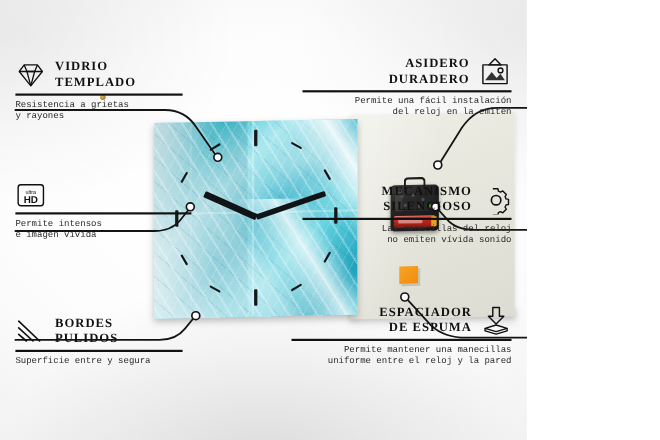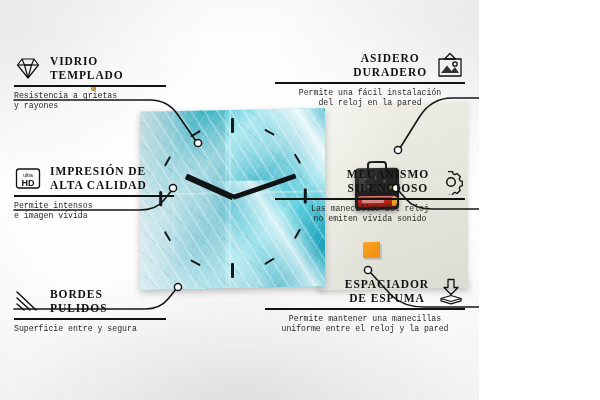--- a/index.html
+++ b/index.html
@@ -135,21 +135,21 @@
     font-weight:bold;font-size:11.5px;letter-spacing:.9px;color:#111;
     line-height:13.5px;text-transform:uppercase;white-space:nowrap;
   }
   .callout .rule{height:1.6px;background:#121212;margin:3px 0 4px;}
   .callout .desc{
     font-family:Liberation Mono, monospace;
     font-size:8.2px;line-height:10.2px;color:#2a2a2a;white-space:pre-line;
   }
   .left{text-align:left}
   .left .head{justify-content:flex-start}
-  .right{text-align:center}
+  .right{text-align:right}
   .right .head{justify-content:flex-end}
   .icon{flex:0 0 auto;display:block;}
 
   svg.connectors{position:absolute;inset:0;width:600px;height:400px;z-index:3;pointer-events:none;}
 </style>
 </head>
 <body>
 
 <div id="stage">
 
@@ -238,24 +238,20 @@
 y rayones</div>
   </div>
 
   <div class="callout left" style="left:14px;top:165px;width:160px;">
     <div class="head">
       <svg class="icon" width="28" height="25" viewBox="0 0 28 25">
         <rect x="2.5" y="3" width="23" height="19" rx="2.5" fill="none" stroke="#111" stroke-width="1.3"></rect>
         <text x="14" y="11" font-family="Liberation Sans, sans-serif" font-size="5" text-anchor="middle" fill="#111">ultra</text>
         <text x="14" y="19.5" font-family="Liberation Sans, sans-serif" font-size="9" font-weight="bold" text-anchor="middle" fill="#111">HD</text>
       </svg>
-      <div>
-        <div class="title">IMPRESIÓN DE</div>
-        <div class="title">ALTA CALIDAD</div>
-      </div>
     </div>
     <div class="rule"></div>
     <div class="desc">Permite intensos
 e imagen vívida</div>
   </div>
 
   <div class="callout left" style="left:14px;top:278px;width:152px;margin-top:10px;">
     <div class="head">
       <svg class="icon" width="28" height="25" viewBox="0 0 28 25">
         <g stroke="#111" stroke-width="1.5" stroke-linecap="round">
@@ -283,21 +279,21 @@
         <g fill="none" stroke="#111" stroke-width="1.3" stroke-linejoin="round">
           <path d="M15,1.5 L9.5,7 H20.5 Z"></path>
           <rect x="4" y="7" width="22" height="17"></rect>
           <path d="M6,21 L12,13.5 L16.5,19 L20,15 L24,21 Z" fill="#111" stroke="none" opacity=".85"></path>
           <circle cx="20" cy="12" r="2.2"></circle>
         </g>
       </svg>
     </div>
     <div class="rule"></div>
     <div class="desc">Permite una fácil instalación
-del reloj en la pared</div>
+del reloj en la emiten</div>
   </div>
 
   <div class="callout right" style="right:14px;top:168px;width:190px;">
     <div class="head">
       <div>
         <div class="title">MECANISMO</div>
         <div class="title">SILENCIOSO</div>
       </div>
       <svg class="icon" width="28" height="26" viewBox="0 0 28 26">
         <g fill="none" stroke="#111" stroke-width="1.5" stroke-linejoin="round">

